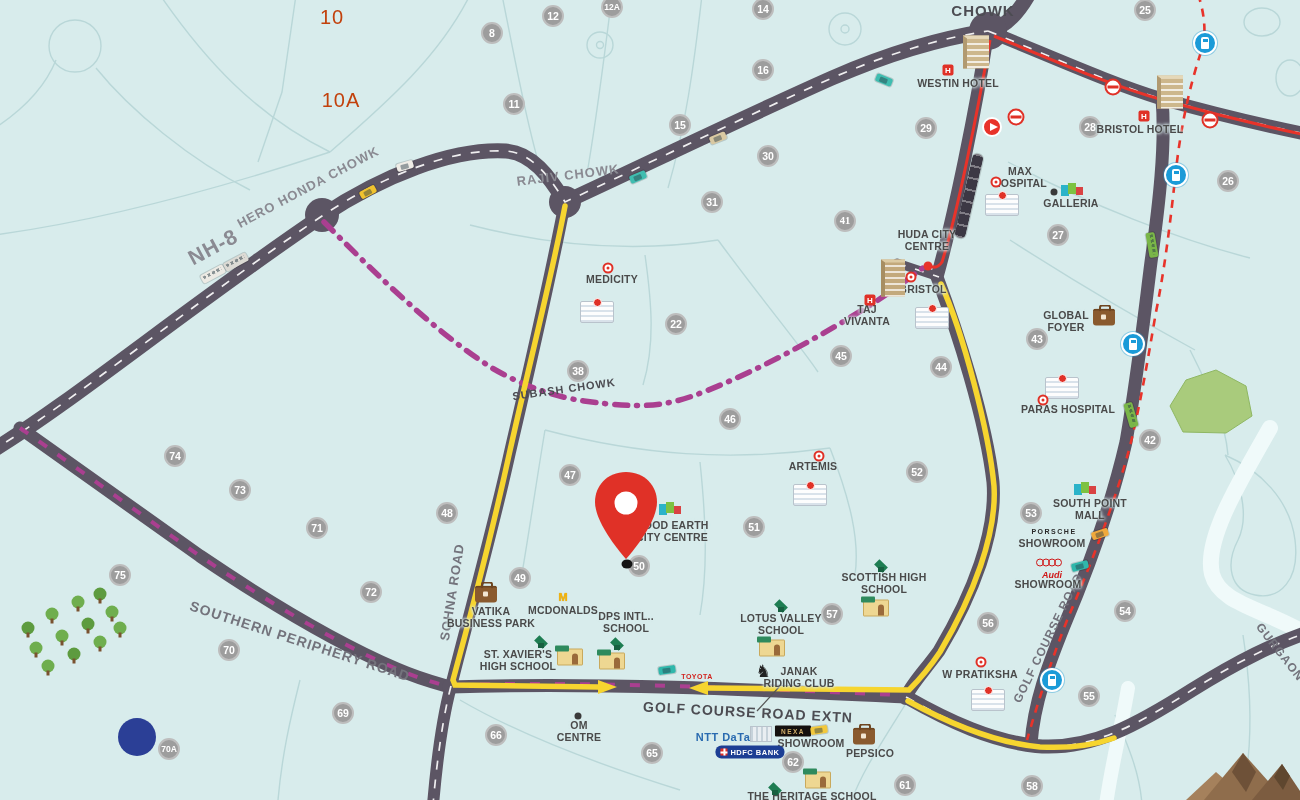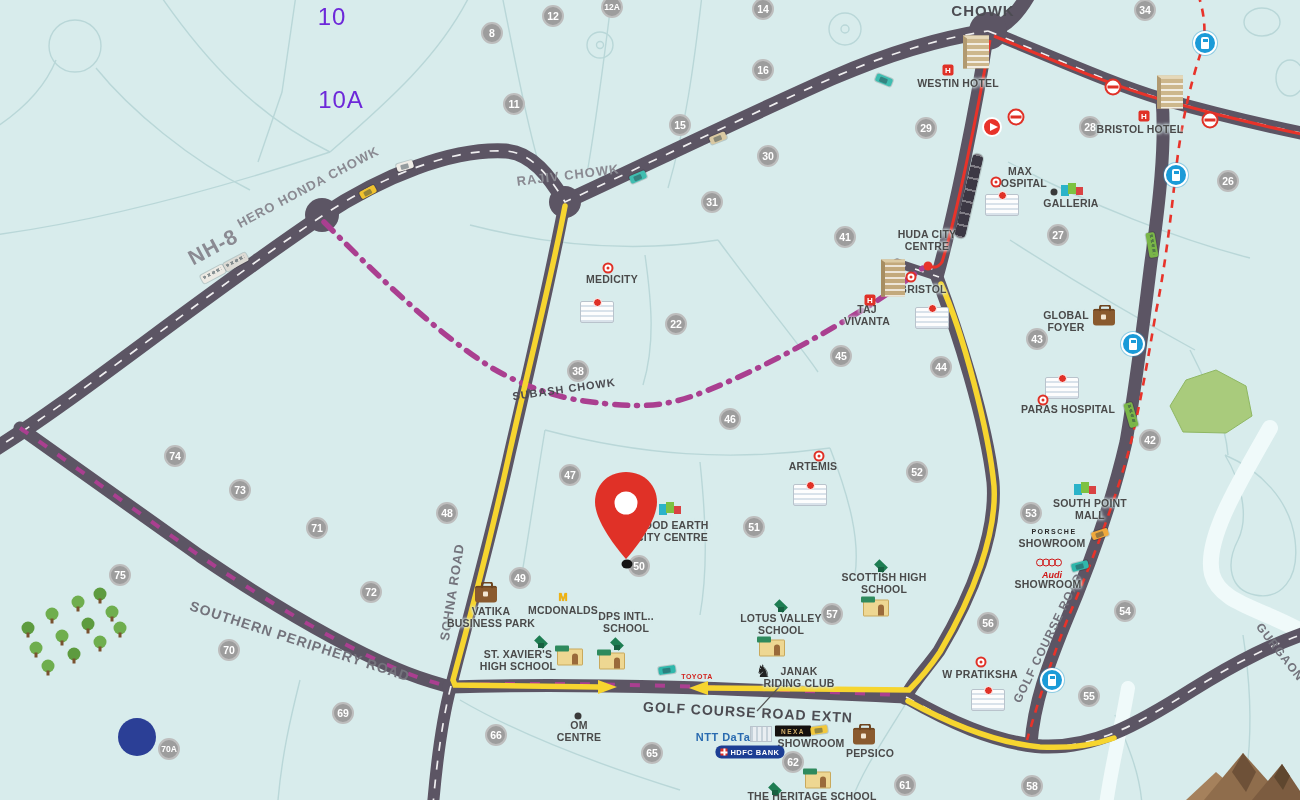--- a/index.html
+++ b/index.html
@@ -7,21 +7,21 @@
   #map{position:relative;width:1300px;height:800px;overflow:hidden;background:#d8ecec;}
   #base{position:absolute;left:0;top:0;z-index:1;}
   #layers{position:absolute;left:0;top:0;width:1300px;height:800px;z-index:2;}
   #pinlayer{position:absolute;left:0;top:0;z-index:3;pointer-events:none;}
   .abs{position:absolute;transform:translate(-50%,-50%);}
 
   
   .rl{color:#8a8a92;font-weight:bold;letter-spacing:1px;white-space:nowrap;}
   .rl.med{color:#73737c;}
   .rl.dark{color:#4c4c52;}
-  .area{color:#6d28d9;font-size:24px;letter-spacing:1px;}
+  .area{color:#c2410c;font-size:20px;letter-spacing:1px;}
   .poi{color:#4a4a4a;font-weight:bold;font-size:10.5px;line-height:1.18;text-align:center;
        white-space:pre-line;letter-spacing:.2px;
        text-shadow:0 0 3px #d8ecec,0 0 3px #d8ecec,0 0 4px #d8ecec;}
   .sector{width:22px;height:22px;border-radius:50%;background:#9d9d9d;border:2px solid #bdbdbd;
           box-sizing:border-box;color:#fff;font-weight:bold;font-size:10.5px;line-height:18px;text-align:center;}
   .sector.small{font-size:8.5px;}
 
   
   .logo{white-space:nowrap;}
   .porsche{font-size:7px;font-weight:bold;letter-spacing:1.5px;color:#2a2a2a;}
@@ -218,30 +218,30 @@
       <div class="rl dark abs" style="left: 748px; top: 712px; transform: translate(-50%, -50%) rotate(3deg); font-size: 14px;">GOLF COURSE ROAD EXTN</div>
       <div class="rl med abs" style="left: 300px; top: 641px; transform: translate(-50%, -50%) rotate(18deg); font-size: 14px;">SOUTHERN PERIPHERY ROAD</div>
       <div class="rl med abs" style="left: 1280px; top: 652px; transform: translate(-50%, -50%) rotate(52deg); font-size: 12px;">GURGAON</div>
       <div class="sector abs" style="left: 492px; top: 33px;">8</div>
       <div class="sector abs" style="left: 514px; top: 104px;">11</div>
       <div class="sector abs" style="left: 553px; top: 16px;">12</div>
       <div class="sector small abs" style="left: 612px; top: 7px;">12A</div>
       <div class="sector abs" style="left: 763px; top: 9px;">14</div>
       <div class="sector abs" style="left: 680px; top: 125px;">15</div>
       <div class="sector abs" style="left: 763px; top: 70px;">16</div>
-      <div class="sector abs" style="left: 1145px; top: 10px;">34</div>
+      <div class="sector abs" style="left: 1145px; top: 10px;">25</div>
       <div class="sector abs" style="left: 1228px; top: 181px;">26</div>
       <div class="sector abs" style="left: 1058px; top: 235px;">27</div>
       <div class="sector abs" style="left: 1090px; top: 127px;">28</div>
       <div class="sector abs" style="left: 926px; top: 128px;">29</div>
       <div class="sector abs" style="left: 768px; top: 156px;">30</div>
       <div class="sector abs" style="left: 712px; top: 202px;">31</div>
       <div class="sector abs" style="left: 578px; top: 371px;">38</div>
       <div class="sector abs" style="left: 676px; top: 324px;">22</div>
-      <div class="sector abs" style="left: 845px; top: 237px;">41</div>
+      <div class="sector abs" style="left: 845px; top: 221px; font-family: Liberation Serif, serif;">41</div>
       <div class="sector abs" style="left: 1150px; top: 440px;">42</div>
       <div class="sector abs" style="left: 1037px; top: 339px;">43</div>
       <div class="sector abs" style="left: 941px; top: 367px;">44</div>
       <div class="sector abs" style="left: 841px; top: 356px;">45</div>
       <div class="sector abs" style="left: 730px; top: 419px;">46</div>
       <div class="sector abs" style="left: 570px; top: 475px;">47</div>
       <div class="sector abs" style="left: 447px; top: 513px;">48</div>
       <div class="sector abs" style="left: 520px; top: 578px;">49</div>
       <div class="sector abs" style="left: 639px; top: 566px;">50</div>
       <div class="sector abs" style="left: 754px; top: 527px;">51</div>

